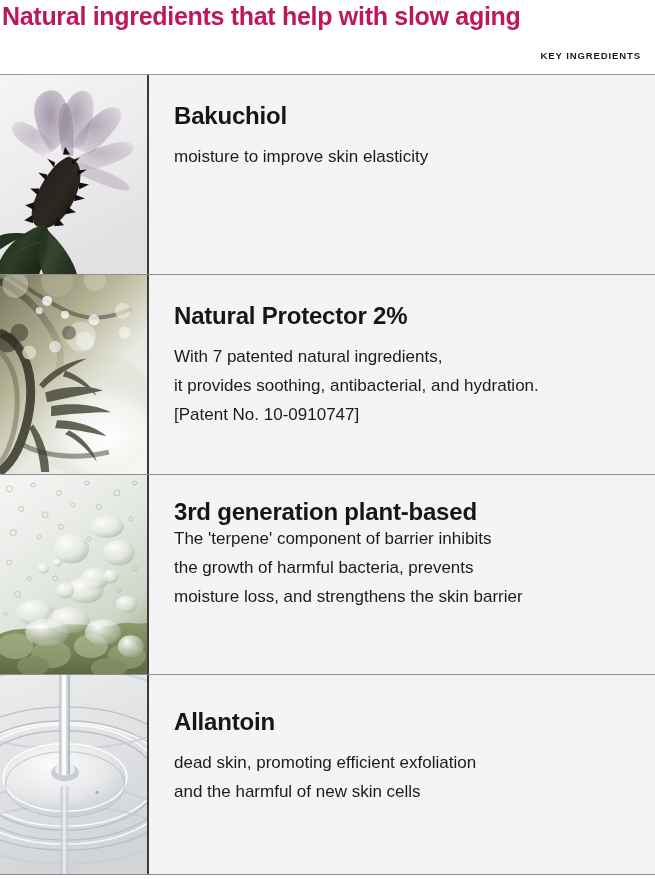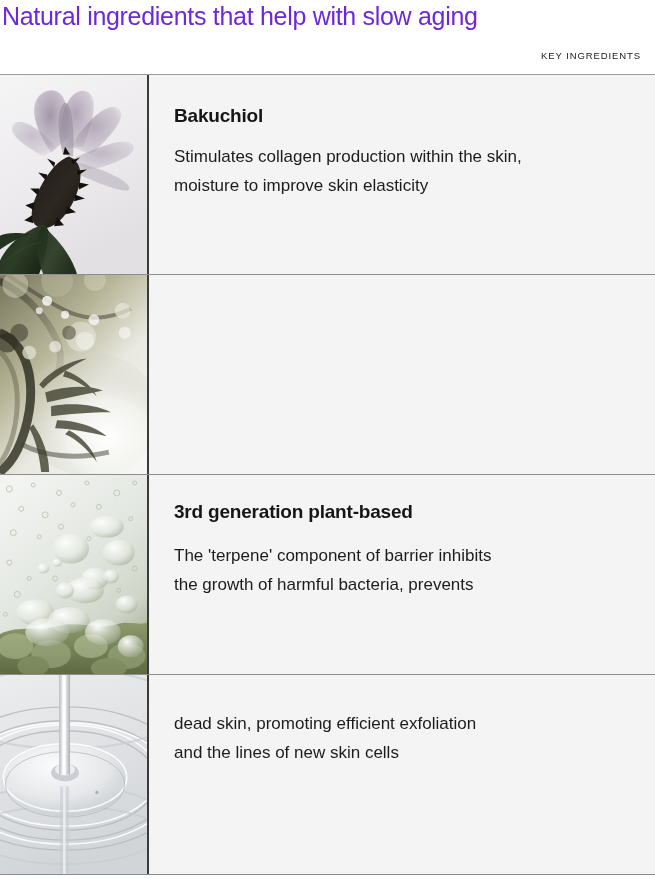--- a/index.html
+++ b/index.html
@@ -24,32 +24,33 @@
   
   .header {
     position: relative;
     height: 75px;
     box-sizing: border-box;
     padding: 0 14px 0 2px;
     background: #ffffff;
   }
   .page-title {
     font-size: 25px;
-    font-weight: normal;
+    font-weight: bold;
     line-height: 28px;
     letter-spacing: -0.3px;
-    color: #6d28d9;
+    color: #be185d;
     padding-top: 2px;
     white-space: nowrap;
   }
   .eyebrow-row {
     position: absolute;
     right: 14px;
     bottom: 12px;
     text-align: right;
+    font-weight: bold;
   }
   .eyebrow {
     font-size: 9.5px;
     letter-spacing: 0.9px;
     color: #1a1a1a;
     text-transform: uppercase;
   }
   .header-rule {
     position: absolute;
     left: 0;
@@ -86,39 +87,39 @@
   }
   .thumb svg { display: block; width: 100%; height: 100%; }
 
   .copy {
     flex: 1 1 auto;
     background: #f4f4f4;
     padding: 28px 16px 10px 25px;
     box-sizing: border-box;
   }
   .ing-title {
-    font-size: 19px;
+    font-size: 24px;
     font-weight: bold;
     line-height: 25px;
     color: #161616;
     letter-spacing: -0.2px;
     margin: 0 0 14px 0;
   }
   .ing-title .tline { display: block; }
   .ing-desc {
     font-size: 17px;
     line-height: 29px;
     color: #1c1c1c;
     margin: 0;
   }
   .ing-desc .dline { display: block; white-space: nowrap; }
 
   
   .row.r3 .copy { padding-top: 24px; }
-  .row.r3 .ing-title { margin-bottom: 17px; }
+  .row.r3 .ing-title { margin-bottom: 0; }
   .row.r4 .copy { padding-top: 34px; }
 </style>
 </head>
 <body>
 
 <div class="page">
 
   <div class="header">
     <div class="page-title">Natural ingredients that help with slow aging</div>
     <div class="eyebrow-row">
@@ -189,21 +190,20 @@
           <path d="M44 152 C56 162 72 180 78 200 L44 200 C36 182 36 162 44 152 Z" fill="url(#leafG)" opacity="0.95"></path>
           <path d="M30 160 C18 158 6 158 0 162 L0 176 C10 168 22 163 30 160 Z" fill="#24331f"></path>
           <path d="M2 190 C16 178 30 170 42 168" stroke="#3c4e33" stroke-width="1" fill="none" opacity="0.7"></path>
         </svg>
       </div>
       <div class="copy">
         <h2 class="ing-title">
           <span class="tline">Bakuchiol</span>
         </h2>
         <p class="ing-desc">
-          <span class="dline">Stimulates collagen production within the skin,</span>
           <span class="dline">moisture to improve skin elasticity</span>
         </p>
       </div>
     </div>
 
     <div class="row r2">
       <div class="thumb">
         <svg viewBox="0 0 149 200" preserveAspectRatio="xMidYMid slice" aria-hidden="true">
           <defs>
             <linearGradient id="oilBg" x1="0.1" y1="0" x2="0.9" y2="1">
@@ -256,20 +256,30 @@
             <circle cx="20" cy="58" r="9" fill="#3a3a2a" opacity="0.55"></circle>
             <circle cx="8" cy="68" r="10" fill="#2e2e22" opacity="0.6"></circle>
             <circle cx="30" cy="78" r="7" fill="#e3e2d2" opacity="0.75"></circle>
             <circle cx="82" cy="62" r="15" fill="#ffffff" opacity="0.35"></circle>
             <circle cx="86" cy="66" r="9" fill="#ffffff" opacity="0.4"></circle>
             <circle cx="70" cy="58" r="7" fill="#3c3c2c" opacity="0.5"></circle>
             <circle cx="56" cy="72" r="6" fill="#ffffff" opacity="0.55"></circle>
             <circle cx="126" cy="58" r="6" fill="#ffffff" opacity="0.5"></circle>
           </g>
         </svg>
+      </div>
+      <div class="copy">
+        <h2 class="ing-title">
+          <span class="tline">Natural Protector 2%</span>
+        </h2>
+        <p class="ing-desc">
+          <span class="dline">With 7 patented natural ingredients,</span>
+          <span class="dline">it provides soothing, antibacterial, and hydration.</span>
+          <span class="dline">[Patent No. 10-0910747]</span>
+        </p>
       </div>
     </div>
 
     <div class="row r3">
       <div class="thumb">
         <svg viewBox="0 0 149 200" preserveAspectRatio="xMidYMid slice" aria-hidden="true">
           <defs>
             <linearGradient id="bubBg" x1="0.2" y1="0" x2="0.8" y2="1">
               <stop offset="0%" stop-color="#f2f4f2"></stop>
               <stop offset="45%" stop-color="#e3e7e1"></stop>
@@ -342,20 +352,21 @@
           </g>
         </svg>
       </div>
       <div class="copy">
         <h2 class="ing-title">
           <span class="tline">3rd generation plant-based</span>
         </h2>
         <p class="ing-desc">
           <span class="dline">The 'terpene' component of barrier inhibits</span>
           <span class="dline">the growth of harmful bacteria, prevents</span>
+          <span class="dline">moisture loss, and strengthens the skin barrier</span>
         </p>
       </div>
     </div>
 
     <div class="row r4">
       <div class="thumb">
         <svg viewBox="0 0 149 200" preserveAspectRatio="xMidYMid slice" aria-hidden="true">
           <defs>
             <linearGradient id="ripBg" x1="0" y1="0" x2="0.3" y2="1">
               <stop offset="0%" stop-color="#eceded"></stop>
@@ -400,21 +411,24 @@
           <rect x="60" y="0" width="11" height="100" fill="url(#streamG)"></rect>
           <rect x="63.5" y="0" width="3" height="100" fill="#ffffff" opacity="0.9"></rect>
 
           <rect x="61" y="112" width="9" height="88" fill="#c9cdd2" opacity="0.65"></rect>
           <rect x="64" y="112" width="2.5" height="88" fill="#f2f3f4" opacity="0.8"></rect>
 
           <circle cx="98" cy="118" r="1.6" fill="#9aa0a6" opacity="0.8"></circle>
         </svg>
       </div>
       <div class="copy">
+        <h2 class="ing-title">
+          <span class="tline">Allantoin</span>
+        </h2>
         <p class="ing-desc">
           <span class="dline">dead skin, promoting efficient exfoliation</span>
-          <span class="dline">and the lines of new skin cells</span>
+          <span class="dline">and the harmful of new skin cells</span>
         </p>
       </div>
     </div>
 
   </div>
 </div>
 
 </body></html>

